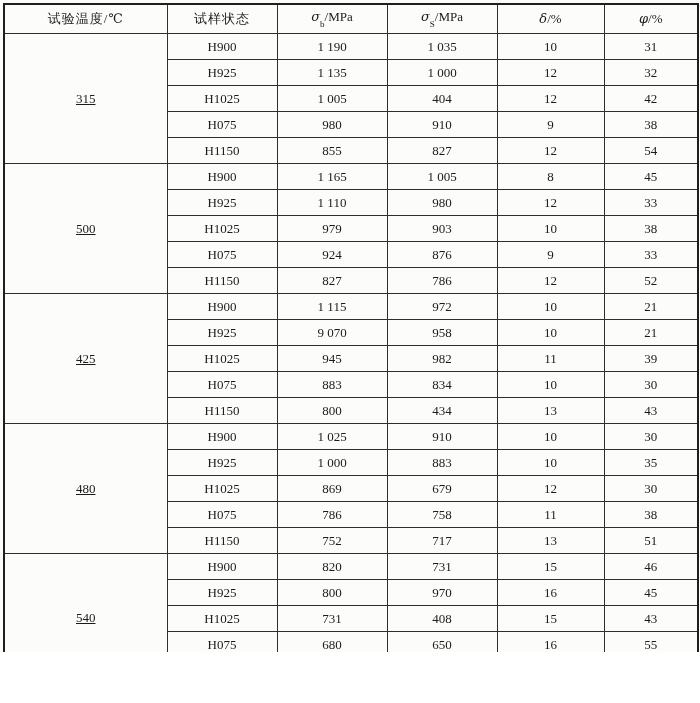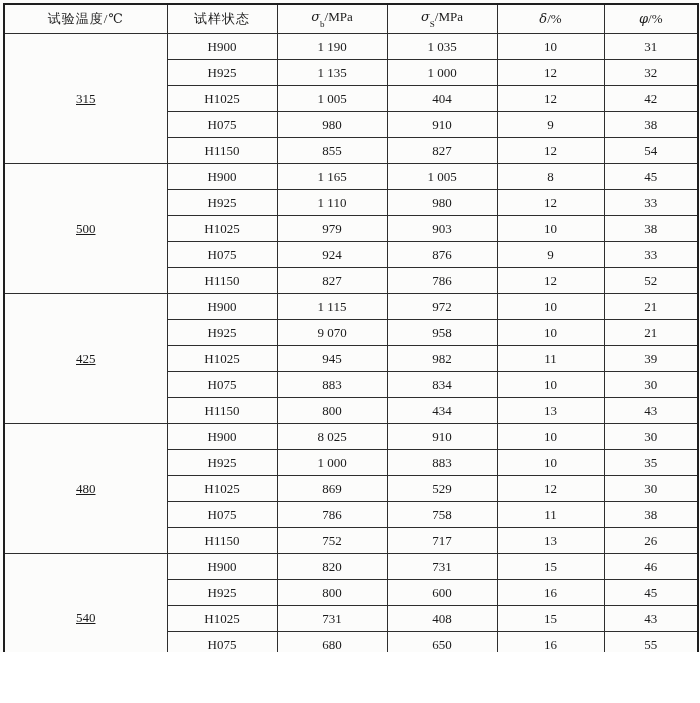--- a/index.html
+++ b/index.html
@@ -188,65 +188,65 @@
         <tr>
           <td>H1150</td>
           <td>800</td>
           <td>434</td>
           <td>13</td>
           <td>43</td>
         </tr>
         <tr>
           <td rowspan="5" class="temp-cell">480</td>
           <td>H900</td>
-          <td>8 025</td>
+          <td>1 025</td>
           <td>910</td>
           <td>10</td>
           <td>30</td>
         </tr>
         <tr>
           <td>H925</td>
           <td>1 000</td>
           <td>883</td>
           <td>10</td>
           <td>35</td>
         </tr>
         <tr>
           <td>H1025</td>
           <td>869</td>
-          <td>529</td>
+          <td>679</td>
           <td>12</td>
           <td>30</td>
         </tr>
         <tr>
           <td>H075</td>
           <td>786</td>
           <td>758</td>
           <td>11</td>
           <td>38</td>
         </tr>
         <tr>
           <td>H1150</td>
           <td>752</td>
           <td>717</td>
           <td>13</td>
-          <td>26</td>
+          <td>51</td>
         </tr>
         <tr>
           <td rowspan="5" class="temp-cell">540</td>
           <td>H900</td>
           <td>820</td>
           <td>731</td>
           <td>15</td>
           <td>46</td>
         </tr>
         <tr>
           <td>H925</td>
           <td>800</td>
-          <td>600</td>
+          <td>970</td>
           <td>16</td>
           <td>45</td>
         </tr>
         <tr>
           <td>H1025</td>
           <td>731</td>
           <td>408</td>
           <td>15</td>
           <td>43</td>
         </tr>

